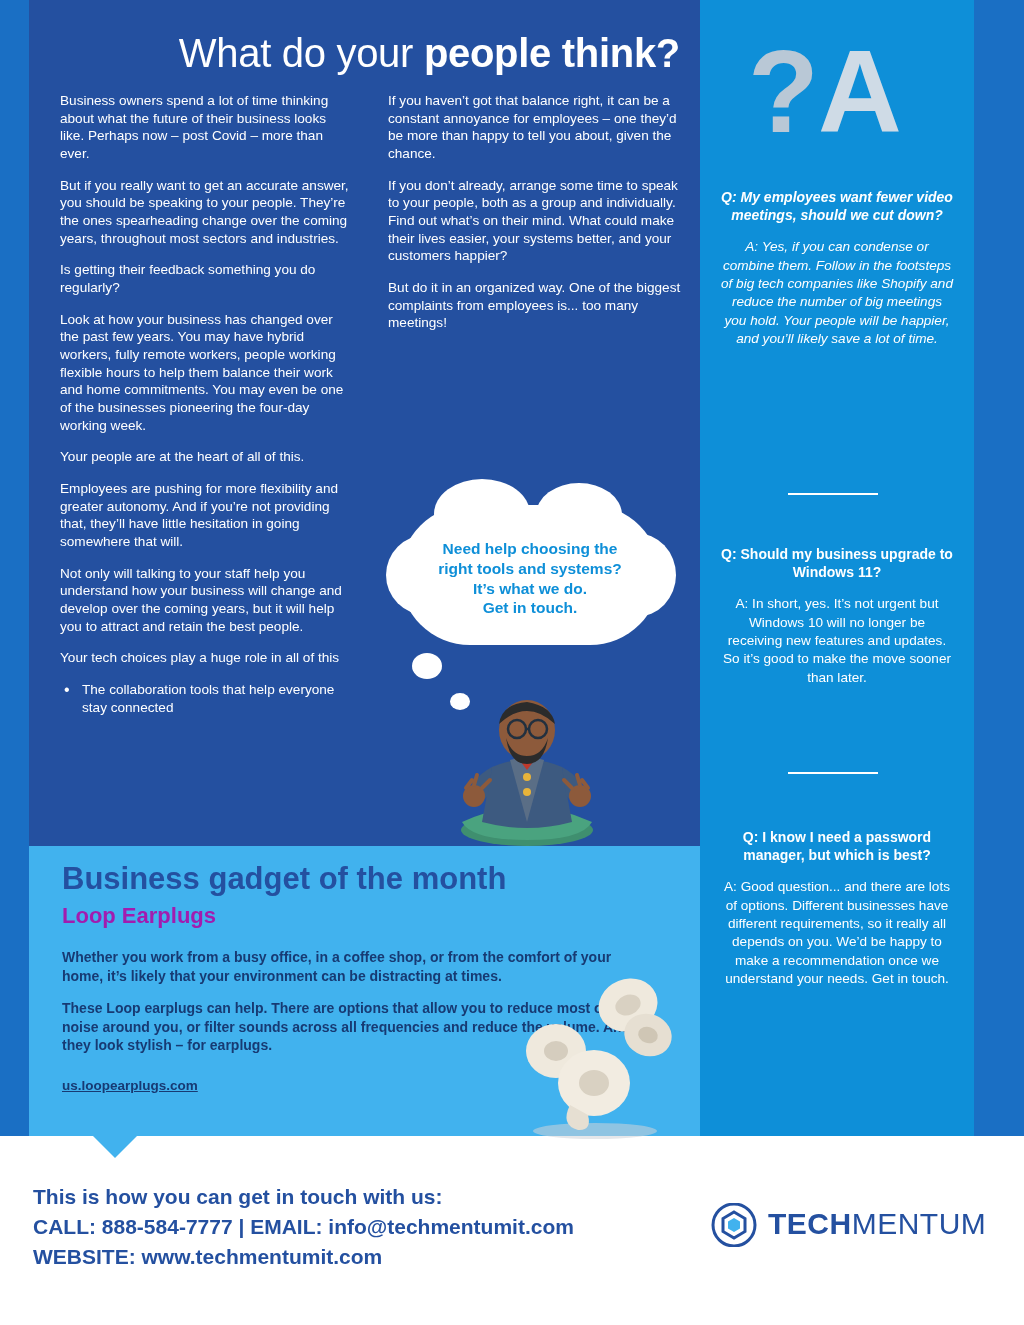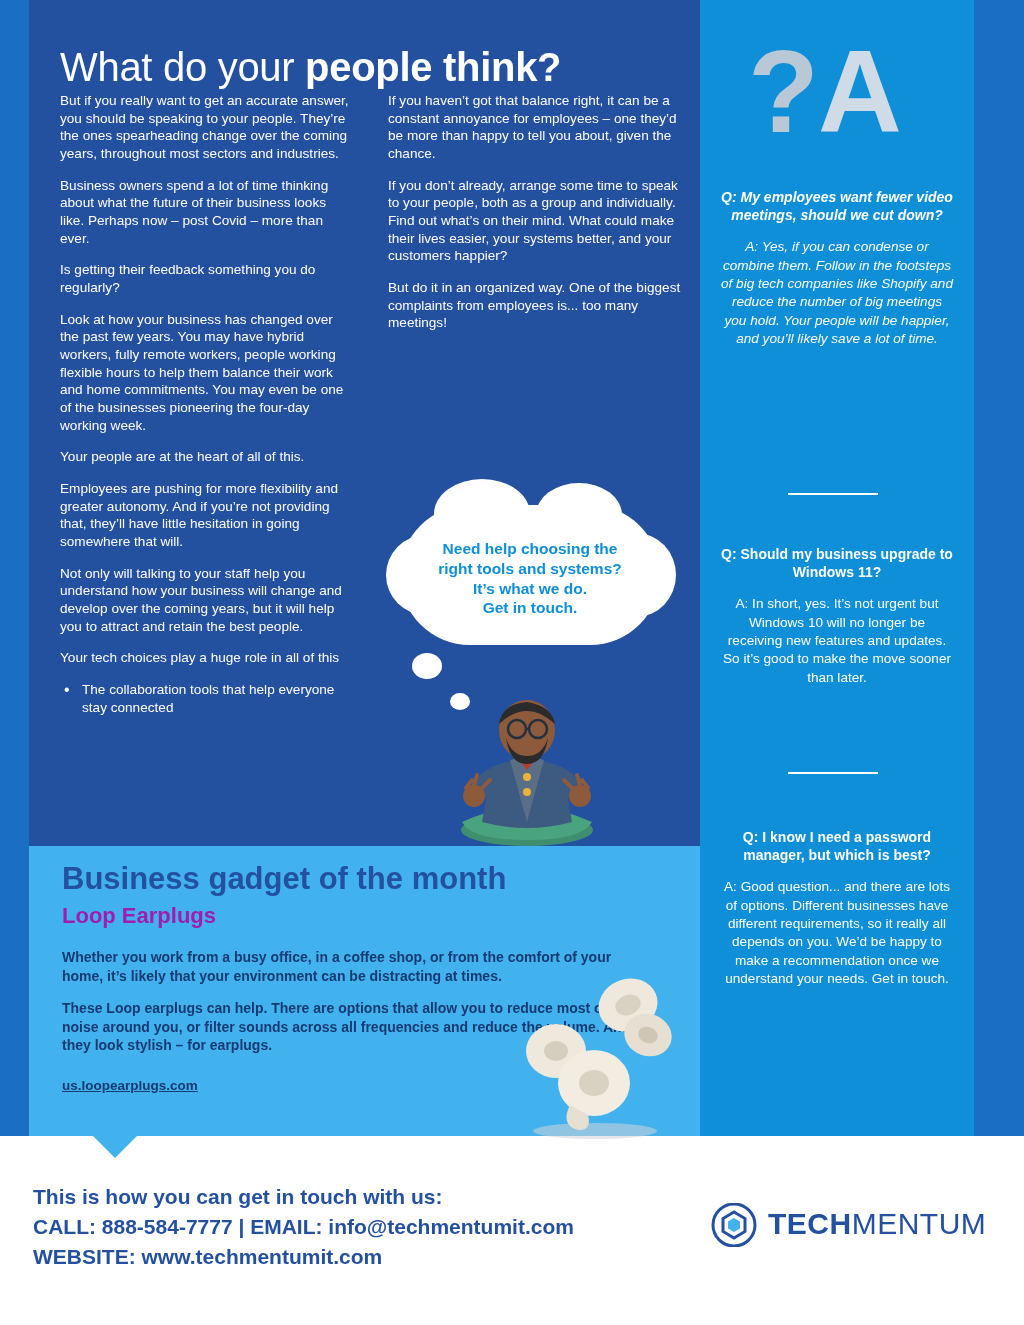--- a/index.html
+++ b/index.html
@@ -43,23 +43,23 @@
   .footer-triangle {
     position: absolute; left: 93px; top: 1136px;
     width: 0; height: 0;
     border-left: 22px solid transparent;
     border-right: 22px solid transparent;
     border-top: 22px solid #41b2ee;
   }
 
   
   .headline {
-    position: absolute; left: 60px; top: 46px; width: 620px;
+    position: absolute; left: 60px; top: 32px; width: 620px;
     font-size: 40px; line-height: 1.05; color: #ffffff;
-    font-weight: 300; letter-spacing: -0.3px;
+    font-weight: 300; letter-spacing: -0.3px; text-align: right;
   }
   .headline b { font-weight: 700; }
 
   
   .col {
     position: absolute;
     color: #ffffff;
     font-size: 13.6px;
     line-height: 1.30;
   }
@@ -177,22 +177,22 @@
   <div class="bg-right-blue"></div>
   <div class="bg-right-edge"></div>
   <div class="bg-footer"></div>
   <div class="footer-triangle"></div>
 
   <div class="headline">
     <span>What do your </span><b>people think?</b>
   </div>
 
   <div class="col col-a">
+    <p>Business owners spend a lot of time thinking about what the future of their business looks like. Perhaps now – post Covid – more than ever.</p>
     <p>But if you really want to get an accurate answer, you should be speaking to your people. They’re the ones spearheading change over the coming years, throughout most sectors and industries.</p>
-    <p>Business owners spend a lot of time thinking about what the future of their business looks like. Perhaps now – post Covid – more than ever.</p>
     <p>Is getting their feedback something you do regularly?</p>
     <p>Look at how your business has changed over the past few years. You may have hybrid workers, fully remote workers, people working flexible hours to help them balance their work and home commitments. You may even be one of the businesses pioneering the four-day working week.</p>
     <p>Your people are at the heart of all of this.</p>
     <p>Employees are pushing for more flexibility and greater autonomy. And if you’re not providing that, they’ll have little hesitation in going somewhere that will.</p>
     <p>Not only will talking to your staff help you understand how your business will change and develop over the coming years, but it will help you to attract and retain the best people.</p>
     <p>Your tech choices play a huge role in all of this</p>
     <ul class="bullets">
       <li>The collaboration tools that help everyone stay connected</li>
     </ul>
   </div>

